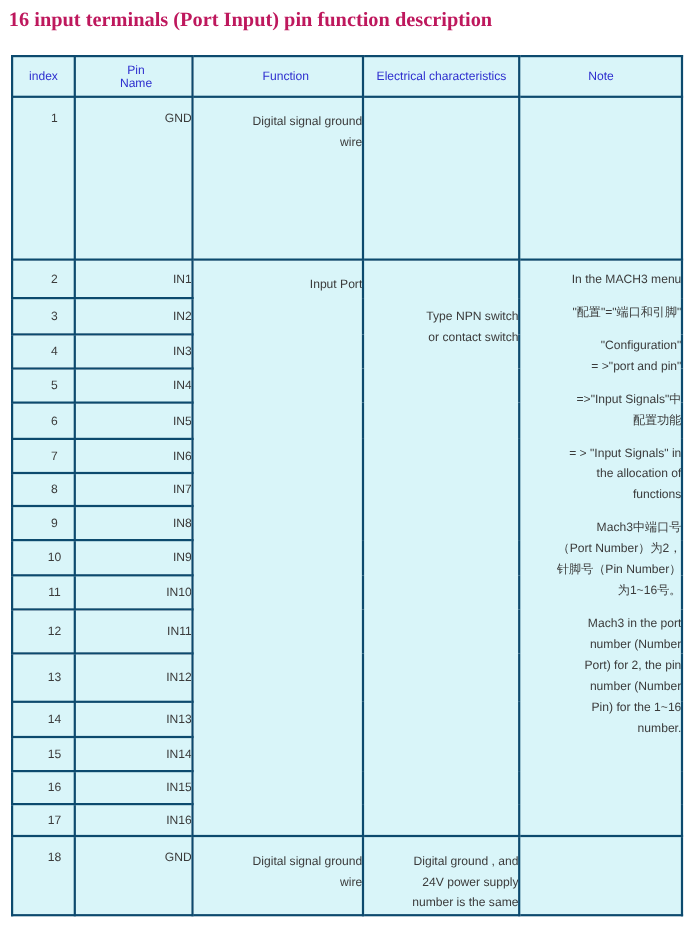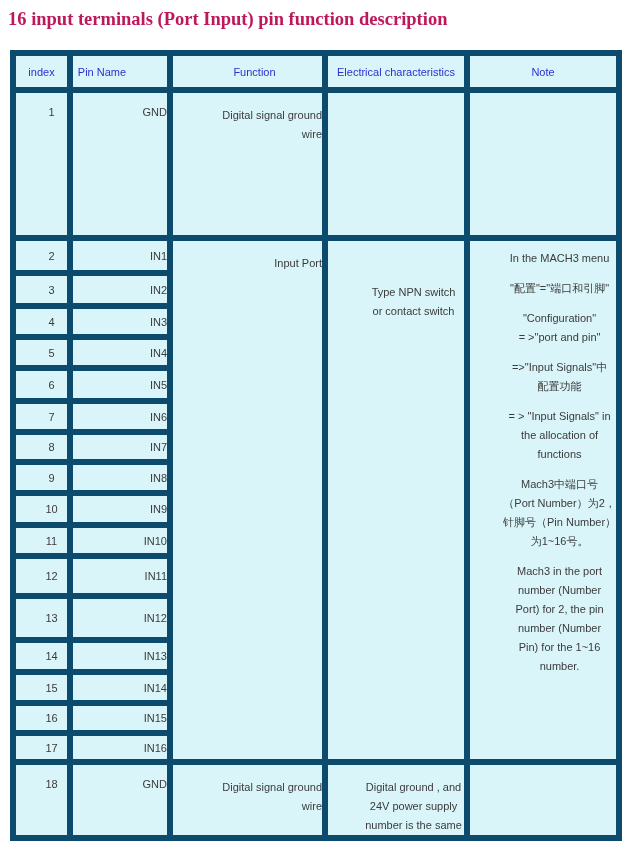--- a/index.html
+++ b/index.html
@@ -12,38 +12,38 @@
     font-family: "Liberation Serif", serif;
     font-size: 18.5px; font-weight: bold; color: #be185d;
     margin: 7px 0 0 8px; line-height: 24px;
   }
   table.pin-table {
     border-collapse: collapse; table-layout: fixed;
     margin: 19px 0 0 10px;
     border: 2px solid #000000;
   }
   .pin-table th, .pin-table td {
-    border: 6px solid #0c4a6e;
+    border: 2px solid #0c4a6e;
     background: #d9f5f9;
     font-size: 11px; color: #3b3b3b;
     padding: 0; overflow: hidden; vertical-align: middle;
   }
   .pin-table th { color: #2f2fcf; font-weight: normal; text-align: center; }
-  th.h1 { padding-right: 36px; }
+  th.h1 { padding-right: 36px; padding-left: 40px; }
   th.h2 { padding-left: 14px; }
   col.c0 { width: 57px; }  col.c1 { width: 100px; }
   col.c2 { width: 155px; } col.c3 { width: 142px; }
   col.c4 { width: 148px; }
   td.idx  { text-align: center; padding-left: 20px; }
   td.pin  { text-align: right; }
   td.top  { vertical-align: top; padding-top: 13px; }
   td.func { vertical-align: top; padding-left: 26px; text-align: right; }
-  td.elec { vertical-align: top; padding-left: 35px; text-align: center; margin-left: 48px; }
+  td.elec { vertical-align: top; padding-left: 35px; text-align: right; margin-left: 48px; }
   td.elec.merged { padding-top: 42px; }
-  td.note { vertical-align: top; padding-left: 33px; padding-top: 8px; text-align: center; }
+  td.note { vertical-align: top; padding-left: 33px; padding-top: 8px; text-align: right; }
   .line { line-height: 19px; white-space: nowrap; }
   .note-para { margin-top: 11px; }
   .note-para:first-child { margin-top: 0; }
 </style>
 </head>
 <body>
 
 <div class="page">
   <h1 class="title">16 input terminals (Port Input) pin function description</h1>
   <table class="pin-table">

